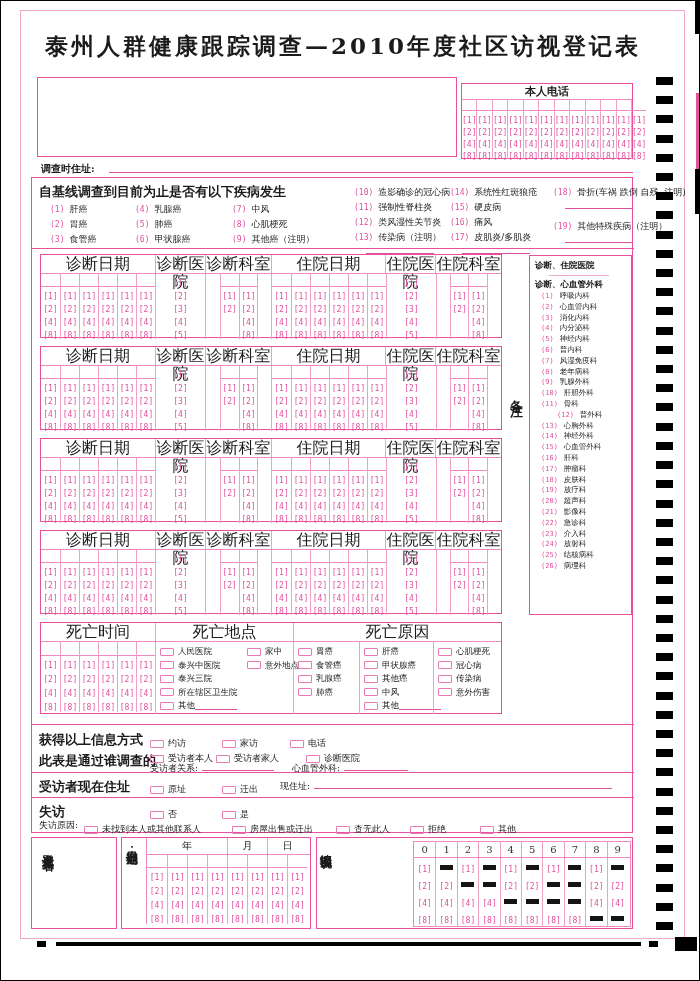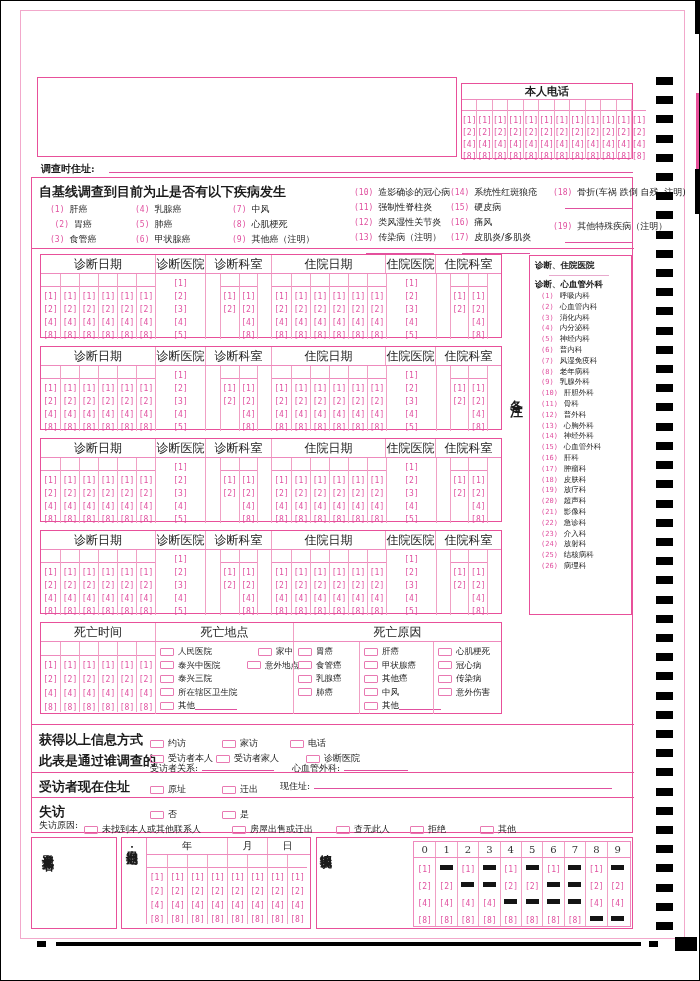--- a/index.html
+++ b/index.html
@@ -10,37 +10,38 @@
   .title{left:0;top:30px;width:684px;text-align:center;font-size:23px;font-weight:bold;letter-spacing:3px;}
   .sheet{left:19px;top:9px;width:663px;height:927px;border:1px solid #f2a8cb;}
   .pinktxt{color:#e0509f;}
   .seclabel{font-family:"Liberation Sans",sans-serif;font-weight:bold;font-size:13px;}
   .bub{display:inline-block;font-family:"DejaVu Sans Mono",monospace;font-size:8px;color:#e0509f;line-height:13px;}
   .cb{display:inline-block;width:12px;height:6px;border:1px solid #e879b2;border-radius:1px;vertical-align:middle;margin-right:4px;}
   .lbl{font-size:8.5px;vertical-align:middle;}
   .ul{display:inline-block;border-bottom:1px solid #e0509f;height:8px;vertical-align:baseline;}
   .vlab{writing-mode:vertical-rl;text-orientation:upright;font-family:"Liberation Sans",sans-serif;
         font-weight:bold;font-size:13px;letter-spacing:3px;line-height:1;}
-  .hdrcell{font-size:12px;text-align:center;box-sizing:border-box;}
+  .hdrcell{font-size:16px;text-align:center;box-sizing:border-box;}
   .col{box-sizing:border-box;}
   .cell{height:13px;line-height:13px;text-align:center;box-sizing:border-box;}
   .mark{display:inline-block;width:13px;height:5px;background:#141414;vertical-align:middle;}
   .sep{position:absolute;left:0;width:602px;height:0;border-top:1px solid #e8509a;}
   .listitem{font-size:7.5px;line-height:10.8px;white-space:nowrap;}
   .listnum{color:#e0509f;font-family:"DejaVu Sans Mono",monospace;font-size:7px;margin-right:6px;}
   .dhdr{border-bottom:1px solid #ee8abd;}
   .gridline{border-left:1px solid #f0a0c4;}
   .blk{position:absolute;border:1px solid #e8509a;box-sizing:border-box;background:#fff;}
   .tmark{position:absolute;width:17px;height:8px;background:#000;}
 </style>
 </head>
 <body>
 
 <div class="page">
   <div class="abs sheet"></div>
+  <div class="abs title">泰州人群健康跟踪调查—2010年度社区访视登记表</div>
 
   <div class="abs pinkb" style="left:36px;top:76px;width:420px;height:80px;"></div>
 
   <div class="abs pinkb" style="left:460px;top:82px;width:172px;height:76px;">
     <div style="height:15px;line-height:15px;text-align:center;font-size:11px;font-weight:bold;border-bottom:1px solid #ee8abd;">本人电话</div>
     <div id="phone-grid" style="display:flex;height:59px;">
         <div class="col" style="flex:1;">
           <div class="cell dhdr" style="height:11px;"></div>
           <div class="cell" style="height:12px;"><span class="bub">[1]</span></div>
           <div class="cell" style="height:12px;"><span class="bub">[2]</span></div>
@@ -128,21 +129,21 @@
   </div>
 
   <div class="abs" style="left:40px;top:161px;font-size:10px;font-weight:bold;">调查时住址:</div>
   <div class="abs" style="left:108px;top:171px;width:524px;border-top:1px solid #e0509f;"></div>
 
   <div class="abs pinkb" style="left:30px;top:176px;width:602px;height:656px;">
     <div class="abs seclabel" style="left:7px;top:5px;">自基线调查到目前为止是否有以下疾病发生</div>
     <div id="disease-items">
         <div class="abs" style="left:18px;top:21px;">
           <div style="height:15px;line-height:15px;white-space:nowrap;"><span class="bub">(1)</span><span style="font-size: 9px; margin-left: 5px;">肝癌</span></div>
-          <div style="height:15px;line-height:15px;white-space:nowrap;text-align:center;"><span class="bub">(2)</span><span style="font-size: 9px; margin-left: 5px;">胃癌</span></div>
+          <div style="height:15px;line-height:15px;white-space:nowrap;"><span class="bub">(2)</span><span style="font-size: 9px; margin-left: 5px;">胃癌</span></div>
           <div style="height:15px;line-height:15px;white-space:nowrap;"><span class="bub">(3)</span><span style="font-size: 9px; margin-left: 5px;">食管癌</span></div>
         </div>
         <div class="abs" style="left:103px;top:21px;">
           <div style="height:15px;line-height:15px;white-space:nowrap;"><span class="bub">(4)</span><span style="font-size: 9px; margin-left: 5px;">乳腺癌</span></div>
           <div style="height:15px;line-height:15px;white-space:nowrap;"><span class="bub">(5)</span><span style="font-size: 9px; margin-left: 5px;">肺癌</span></div>
           <div style="height:15px;line-height:15px;white-space:nowrap;"><span class="bub">(6)</span><span style="font-size: 9px; margin-left: 5px;">甲状腺癌</span></div>
         </div>
         <div class="abs" style="left:200px;top:21px;"><div style="height:15px;line-height:15px;white-space:nowrap;"><span class="bub">(7)</span><span style="font-size: 9px; margin-left: 5px;">中风</span></div><div style="height:15px;line-height:15px;white-space:nowrap;"><span class="bub">(8)</span><span style="font-size: 9px; margin-left: 5px;">心肌梗死</span></div><div style="height:15px;line-height:15px;white-space:nowrap;"><span class="bub">(9)</span><span style="font-size: 9px; margin-left: 5px;">其他癌（注明）</span></div><div class="ul" style="width:68px;margin:2px 0 3px 12px;height:3px;"></div></div>
         <div class="abs" style="left:322px;top:4px;"><div style="height:15px;line-height:15px;white-space:nowrap;"><span class="bub">(10)</span><span style="font-size: 9px; margin-left: 5px;">造影确诊的冠心病</span></div><div style="height:15px;line-height:15px;white-space:nowrap;"><span class="bub">(11)</span><span style="font-size: 9px; margin-left: 5px;">强制性脊柱炎</span></div><div style="height:15px;line-height:15px;white-space:nowrap;"><span class="bub">(12)</span><span style="font-size: 9px; margin-left: 5px;">类风湿性关节炎</span></div><div style="height:15px;line-height:15px;white-space:nowrap;"><span class="bub">(13)</span><span style="font-size: 9px; margin-left: 5px;">传染病（注明）</span></div><div class="ul" style="width:68px;margin:2px 0 3px 12px;height:3px;"></div></div>
         <div class="abs" style="left:418px;top:4px;"><div style="height:15px;line-height:15px;white-space:nowrap;"><span class="bub">(14)</span><span style="font-size: 9px; margin-left: 5px;">系统性红斑狼疮</span></div><div style="height:15px;line-height:15px;white-space:nowrap;"><span class="bub">(15)</span><span style="font-size: 9px; margin-left: 5px;">硬皮病</span></div><div style="height:15px;line-height:15px;white-space:nowrap;"><span class="bub">(16)</span><span style="font-size: 9px; margin-left: 5px;">痛风</span></div><div style="height:15px;line-height:15px;white-space:nowrap;"><span class="bub">(17)</span><span style="font-size: 9px; margin-left: 5px;">皮肌炎/多肌炎</span></div><div class="ul" style="width:68px;margin:2px 0 3px 12px;height:3px;"></div></div>
@@ -756,21 +757,21 @@
           <div class="listitem" style="padding-left:6px;"><span class="listnum">(2)</span><span>心血管内科</span></div>
           <div class="listitem" style="padding-left:6px;"><span class="listnum">(3)</span><span>消化内科</span></div>
           <div class="listitem" style="padding-left:6px;"><span class="listnum">(4)</span><span>内分泌科</span></div>
           <div class="listitem" style="padding-left:6px;"><span class="listnum">(5)</span><span>神经内科</span></div>
           <div class="listitem" style="padding-left:6px;"><span class="listnum">(6)</span><span>普内科</span></div>
           <div class="listitem" style="padding-left:6px;"><span class="listnum">(7)</span><span>风湿免疫科</span></div>
           <div class="listitem" style="padding-left:6px;"><span class="listnum">(8)</span><span>老年病科</span></div>
           <div class="listitem" style="padding-left:6px;"><span class="listnum">(9)</span><span>乳腺外科</span></div>
           <div class="listitem" style="padding-left:6px;"><span class="listnum">(10)</span><span>肝胆外科</span></div>
           <div class="listitem" style="padding-left:6px;"><span class="listnum">(11)</span><span>骨科</span></div>
-          <div class="listitem" style="padding-left:6px;"><span class="listnum">(12)</span><span>普外科</span></div>
+          <div class="listitem" style="padding-left:6px;margin-left:16px;"><span class="listnum">(12)</span><span>普外科</span></div>
           <div class="listitem" style="padding-left:6px;"><span class="listnum">(13)</span><span>心胸外科</span></div>
           <div class="listitem" style="padding-left:6px;"><span class="listnum">(14)</span><span>神经外科</span></div>
           <div class="listitem" style="padding-left:6px;"><span class="listnum">(15)</span><span>心血管外科</span></div>
           <div class="listitem" style="padding-left:6px;"><span class="listnum">(16)</span><span>肝科</span></div>
           <div class="listitem" style="padding-left:6px;"><span class="listnum">(17)</span><span>肿瘤科</span></div>
           <div class="listitem" style="padding-left:6px;"><span class="listnum">(18)</span><span>皮肤科</span></div>
           <div class="listitem" style="padding-left:6px;"><span class="listnum">(19)</span><span>放疗科</span></div>
           <div class="listitem" style="padding-left:6px;"><span class="listnum">(20)</span><span>超声科</span></div>
           <div class="listitem" style="padding-left:6px;"><span class="listnum">(21)</span><span>影像科</span></div>
           <div class="listitem" style="padding-left:6px;"><span class="listnum">(22)</span><span>急诊科</span></div>
@@ -836,21 +837,21 @@
               </div>
             </div>
             <div class="col gridline" style="width:92px;padding:2px 0 0 4px;">
               <div style="height:13.5px;line-height:13.5px;white-space:nowrap;"><span class="cb"></span><span class="lbl">人民医院</span></div>
               <div style="height:13.5px;line-height:13.5px;white-space:nowrap;"><span class="cb"></span><span class="lbl">泰兴中医院</span></div>
               <div style="height:13.5px;line-height:13.5px;white-space:nowrap;"><span class="cb"></span><span class="lbl">泰兴三院</span></div>
               <div style="height:13.5px;line-height:13.5px;white-space:nowrap;"><span class="cb"></span><span class="lbl">所在辖区卫生院</span></div>
               <div style="height:13.5px;line-height:13.5px;white-space:nowrap;"><span class="cb"></span><span class="lbl">其他</span><span class="ul" style="width: 42px; height: 3px;"></span></div>
             </div>
             <div class="col" style="width:46px;padding:2px 0 0 0;">
-              <div style="height:13.5px;line-height:13.5px;white-space:nowrap;text-align:right;"><span class="cb"></span><span class="lbl">家中</span></div>
+              <div style="height:13.5px;line-height:13.5px;white-space:nowrap;"><span class="cb"></span><span class="lbl">家中</span></div>
               <div style="height:13.5px;line-height:13.5px;white-space:nowrap;"><span class="cb"></span><span class="lbl">意外地点</span></div>
             </div>
             <div class="col gridline" style="width:66px;padding:2px 0 0 4px;">
               <div style="height:13.5px;line-height:13.5px;white-space:nowrap;"><span class="cb"></span><span class="lbl">胃癌</span></div>
               <div style="height:13.5px;line-height:13.5px;white-space:nowrap;"><span class="cb"></span><span class="lbl">食管癌</span></div>
               <div style="height:13.5px;line-height:13.5px;white-space:nowrap;"><span class="cb"></span><span class="lbl">乳腺癌</span></div>
               <div style="height:13.5px;line-height:13.5px;white-space:nowrap;"><span class="cb"></span><span class="lbl">肺癌</span></div>
             </div>
             <div class="col gridline" style="width:74px;padding:2px 0 0 4px;">
               <div style="height:13.5px;line-height:13.5px;white-space:nowrap;"><span class="cb"></span><span class="lbl">肝癌</span></div>

